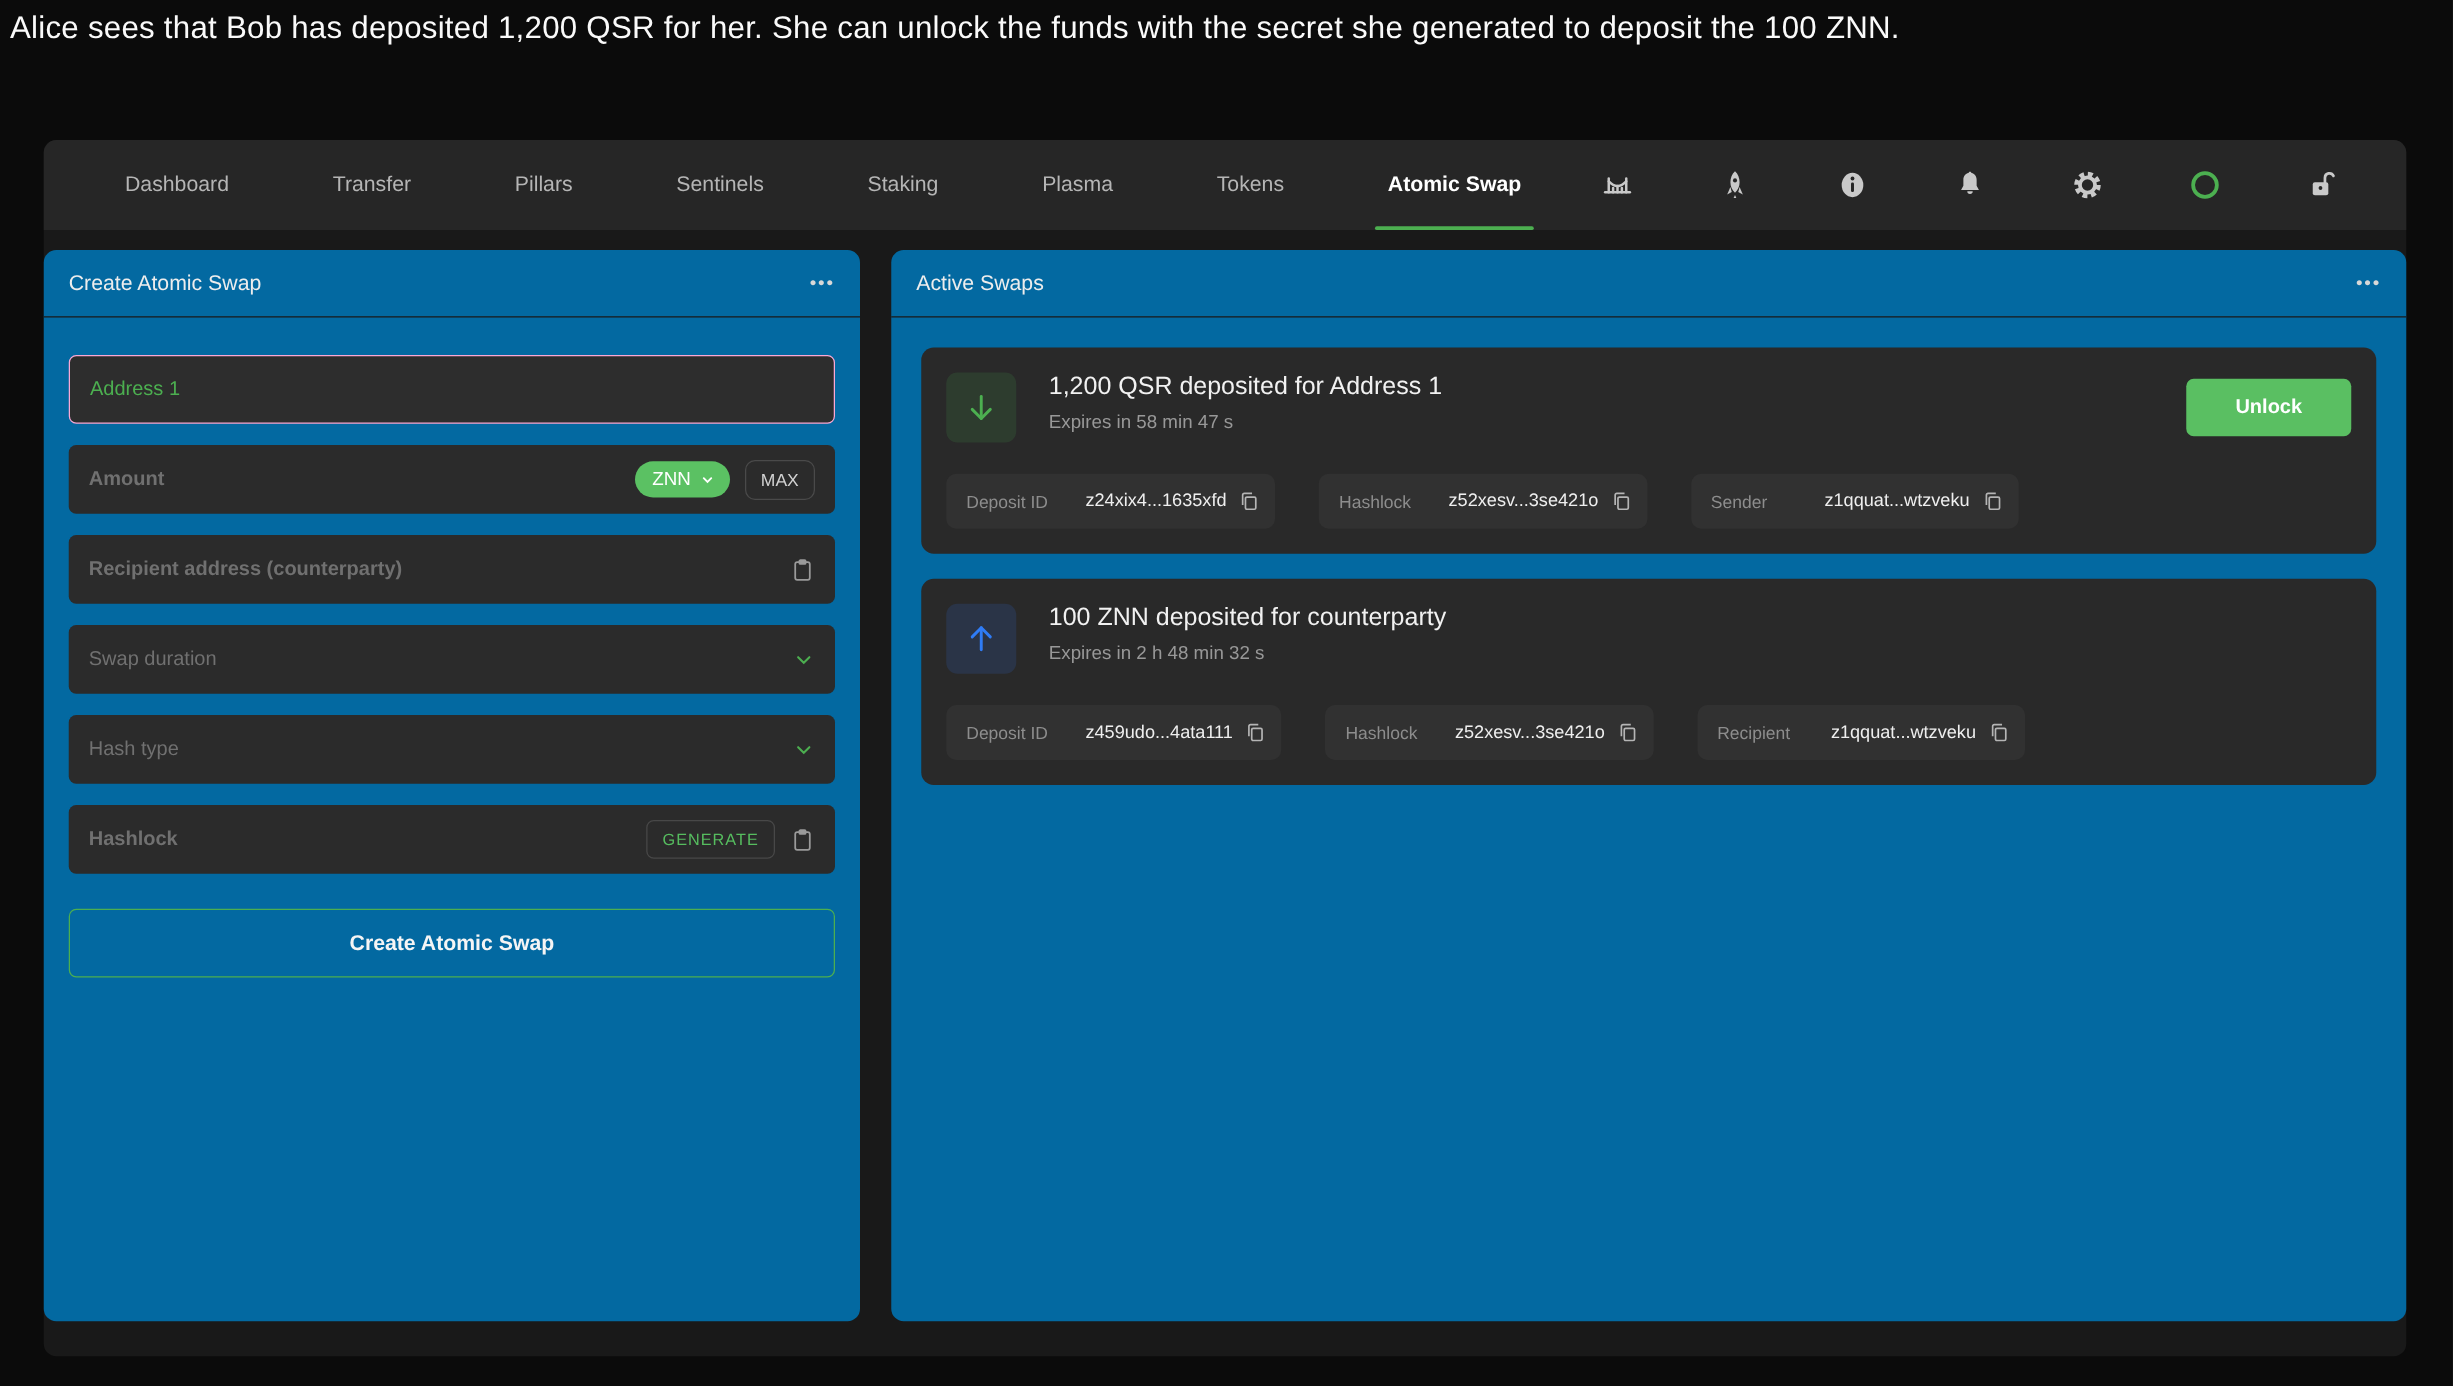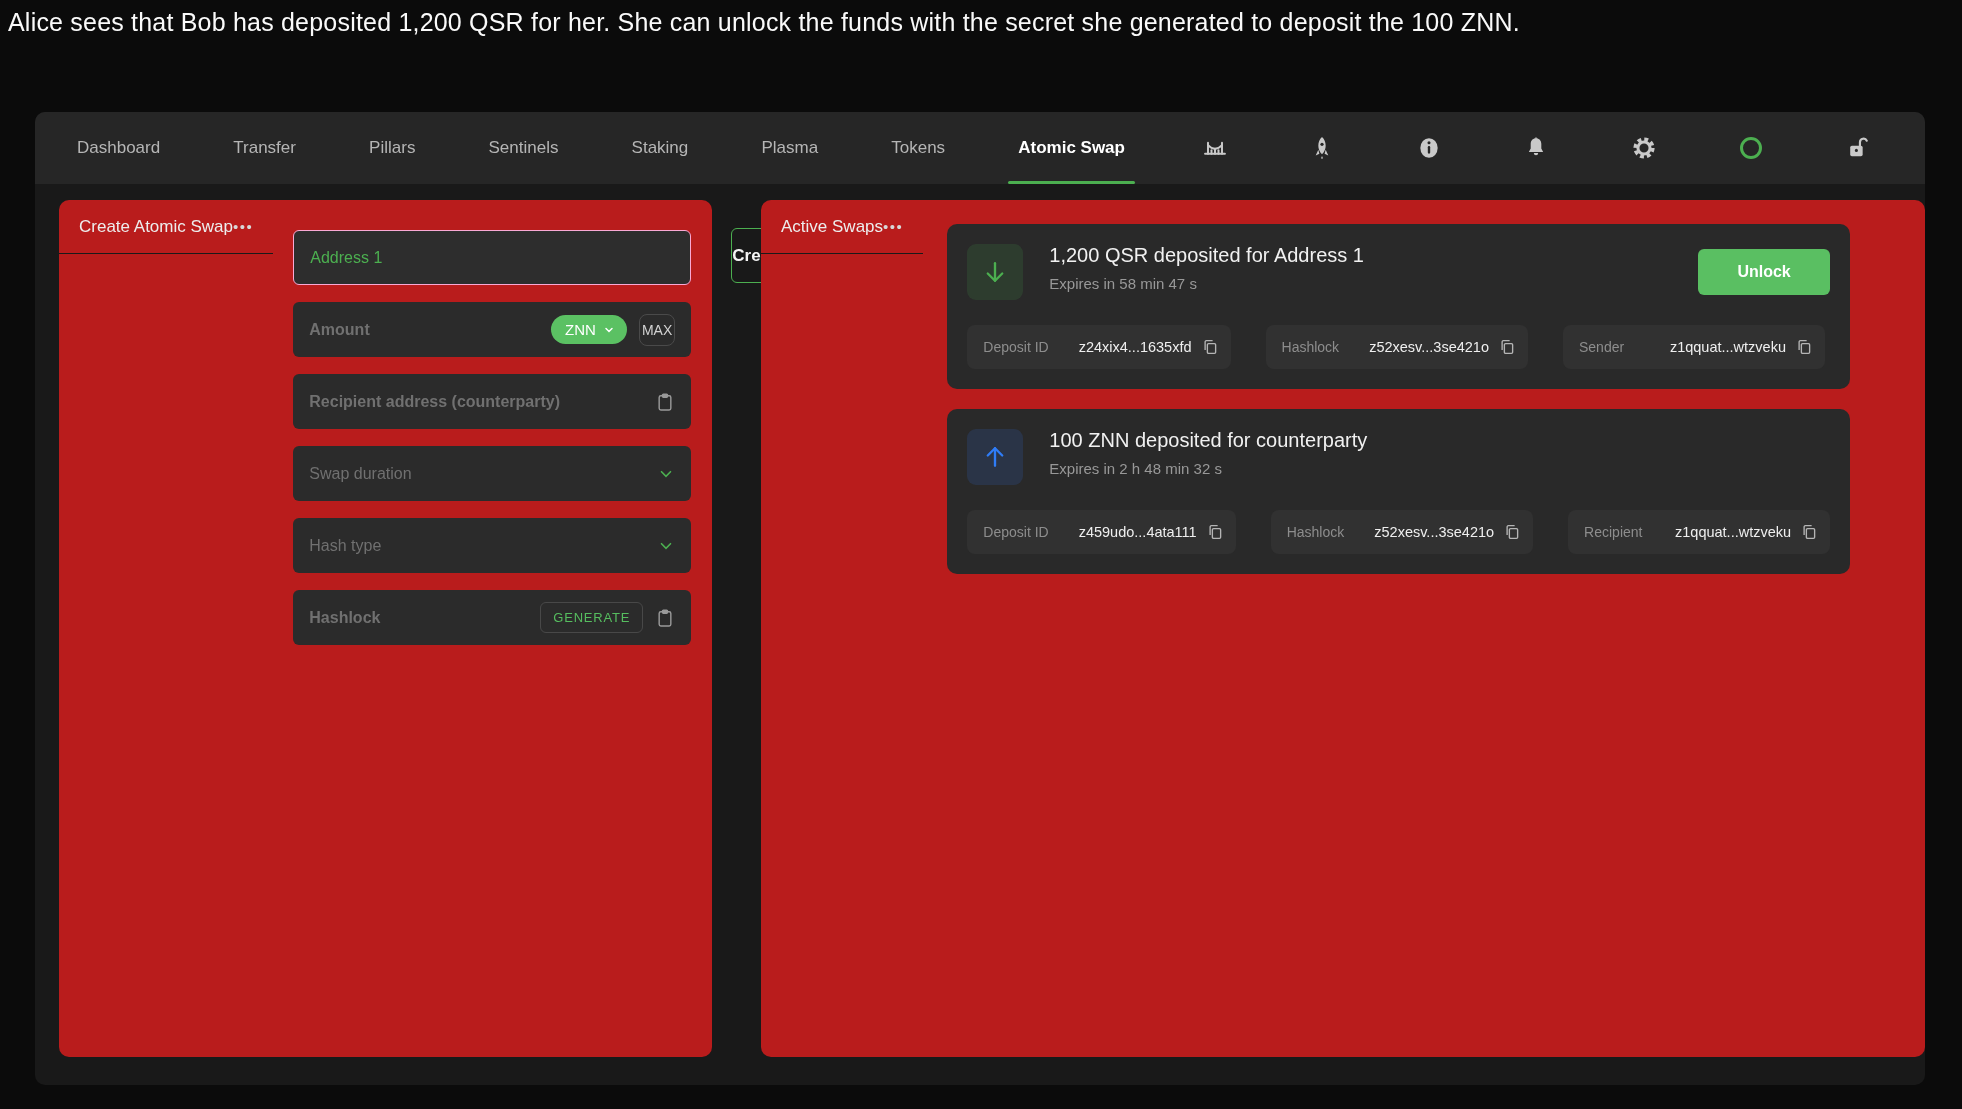--- a/index.html
+++ b/index.html
@@ -22,38 +22,39 @@
   
   .navbar {
     height:72px; background:#262626; border-radius:10px 10px 0 0;
     display:flex; align-items:center; justify-content:space-between;
     padding:0 50px 0 42px;
   }
   .nav-item {
     height:72px; display:flex; align-items:center;
     font-size:17px; color:#b5b5b5; cursor:pointer; position:relative;
     white-space:nowrap;
+    margin-left:23px;
   }
   .nav-item.active { color:#ffffff; font-weight:700; }
   .nav-item.active::after {
     content:""; position:absolute; left:-10px; right:-10px; bottom:0;
     height:3px; background:#4caf50; border-radius:2px;
   }
   .nav-icon {
     width:34px; height:34px; display:flex; align-items:center; justify-content:center;
     cursor:pointer; color:#c9c9c9;
   }
   .nav-icon svg { display:block; }
   .sync-ring { width:22px; height:22px; border:3px solid #4caf50; border-radius:50%; }
   
   .content {
     position:absolute; top:88px; left:0; right:0; bottom:28px;
     display:flex; gap:25px;
   }
-  .card { background:#b91c1c; border-radius:10px; display:flex; flex-direction:row;margin-left:24px; }
+  .card { background:#0369a1; border-radius:10px; display:flex; flex-direction:column; }
   .card-left  { width:653px; flex:none; }
   .card-right { flex:1; }
   .card-header {
     height:54px; flex:none; display:flex; align-items:center; justify-content:space-between;
     padding:0 20px; border-bottom:1px solid #1a1a1a;
   }
   .card-title { font-size:17px; color:#ededed; }
   .dots { color:#d8d8d8; font-size:15px; letter-spacing:1.5px; cursor:pointer; line-height:1; }
   
   .form-body { padding:30px 20px 0; display:flex; flex-direction:column; gap:17px; }
@@ -70,21 +71,21 @@
   .address-text { font-size:16px; color:#4caf50; flex:1; }
   .select-text { font-size:16px; color:#707070; flex:1; }
   .field-select { cursor:pointer; }
   .token-pill {
     display:flex; align-items:center; gap:7px;
     background:#5bc163; color:#ffffff; font-size:15px; font-weight:500;
     border-radius:15px; padding:6px 12px 6px 14px; cursor:pointer;
   }
   .max-btn {
     border:1px solid #4a4a4a; border-radius:8px; background:transparent;
-    color:#d2d2d2; font-family:inherit; font-size:14px; padding:7px 2px; cursor:pointer;
+    color:#d2d2d2; font-family:inherit; font-size:14px; padding:7px 12px; cursor:pointer;
   }
   .generate-btn {
     border:1px solid #484848; border-radius:6px; background:transparent;
     color:#56bd5f; font-family:inherit; font-size:13px; letter-spacing:.8px;
     padding:7px 12px; cursor:pointer;
   }
   .icon-btn { background:none; border:none; cursor:pointer; display:flex; padding:0; color:#9a9a9a; }
   .submit-btn {
     margin:28px 20px 0; height:55px; flex:none;
     background:transparent; border:1.5px solid #4caf50; border-radius:6px;

